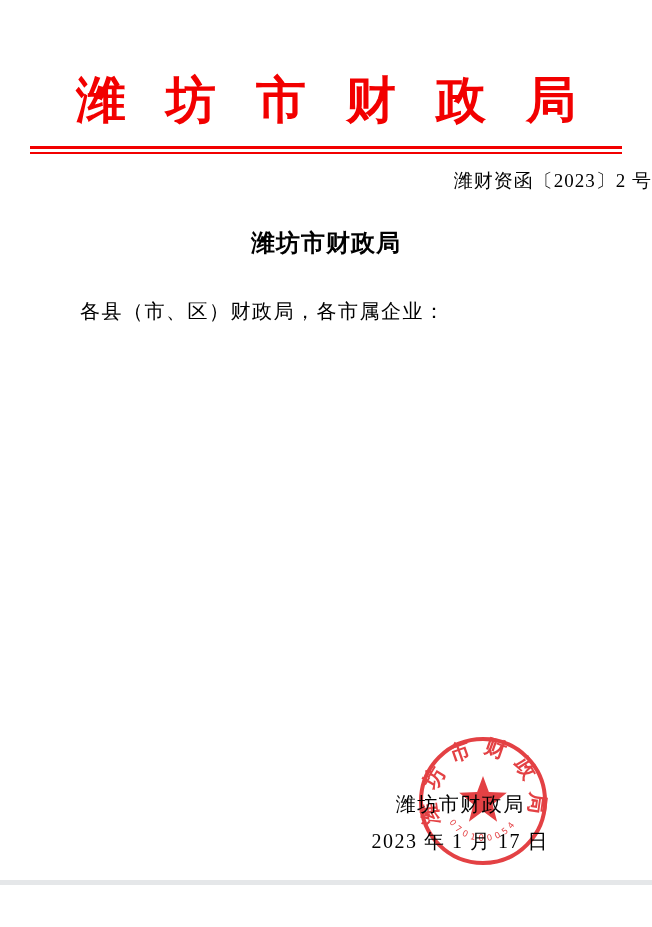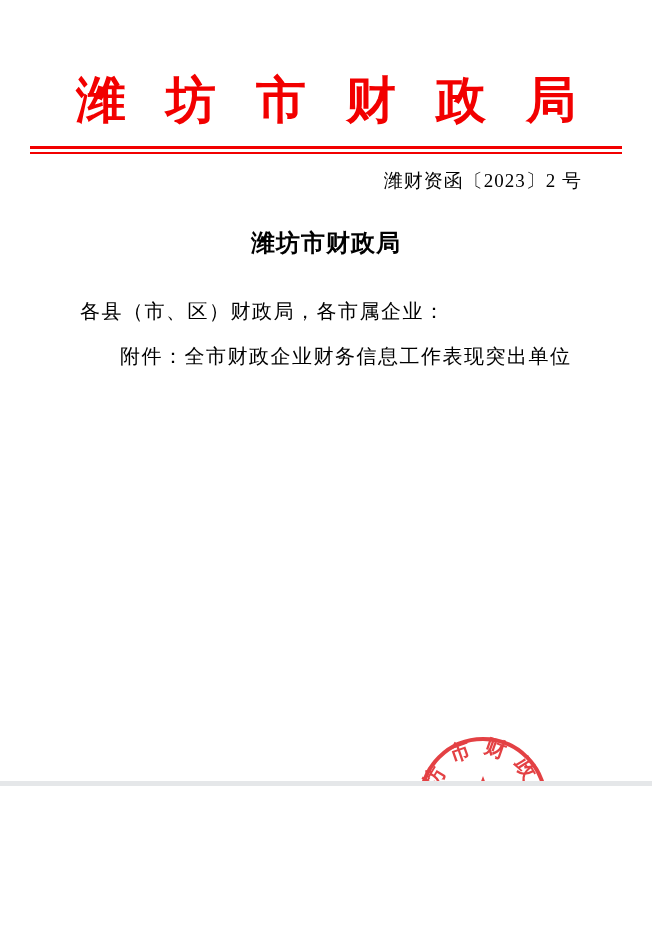--- a/index.html
+++ b/index.html
@@ -1,19 +1,19 @@
 <!DOCTYPE html>
 <html><head>
 <meta charset="utf-8">
 <style>
   html, body { margin: 0; padding: 0; background: #ffffff; }
   .page {
     position: relative;
     width: 652px;
-    height: 786px;
+    height: 885px;
     background: #ffffff;
     overflow: hidden;
     font-family: "Liberation Serif", "DejaVu Serif", serif;
     color: #000000;
   }
   
   .letterhead {
     margin: 0;
     padding-top: 70px;
     padding-left: 40px;      
@@ -24,21 +24,20 @@
     letter-spacing: 40px;
     color: #f20000;
     white-space: nowrap;
   }
   .red-rule { margin: 16px 30px 0 30px; }
   .red-rule .thick { height: 3px; background: #f20000; }
   .red-rule .gap   { height: 3px; }
   .red-rule .thin  { height: 1.5px; background: #f20000; }
   .doc-number {
     margin-top: 15px;
-    padding-right: 70px;
     text-align: right;
     font-size: 19px;
     line-height: 24px;
     letter-spacing: 1px;
   }
   
   .doc-title {
     margin-top: 34px;
     text-align: center;
     font-family: "DejaVu Sans", "Liberation Sans", sans-serif;
@@ -113,21 +112,20 @@
   </div>
 
   <div class="doc-number">潍财资函〔2023〕2 号</div>
 
   <div class="doc-title">
     <div>潍坊市财政局</div>
   </div>
 
   <div class="body-text">
     <p>各县（市、区）财政局，各市属企业：</p>
-    <p class="attachment-line">附件：全市财政企业财务信息工作表现突出单位</p>
   </div>
 
   <div class="signature">
     <div>潍坊市财政局</div>
     <div>2023 年 1 月 17 日</div>
   </div>
 
   <svg class="seal" viewBox="0 0 144 144" xmlns="http://www.w3.org/2000/svg">
     <defs>
       <path id="sealTopArc" d="M 27.8 88.1 A 47 47 0 1 1 116.2 88.1" fill="none"></path>

